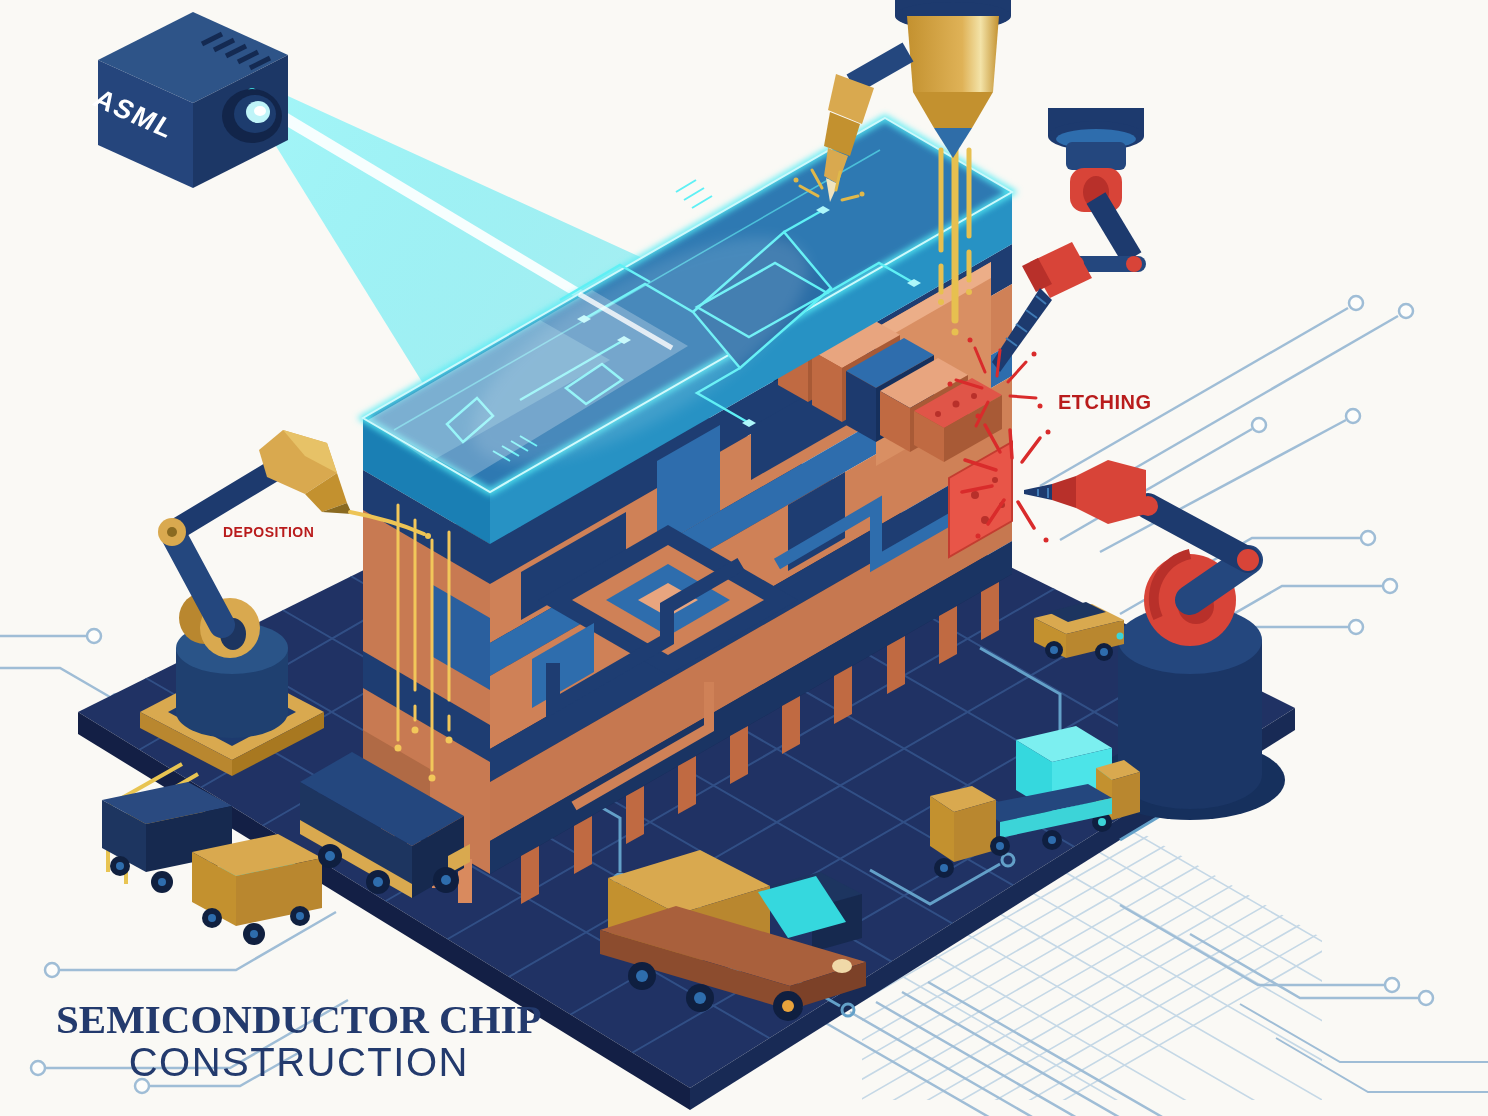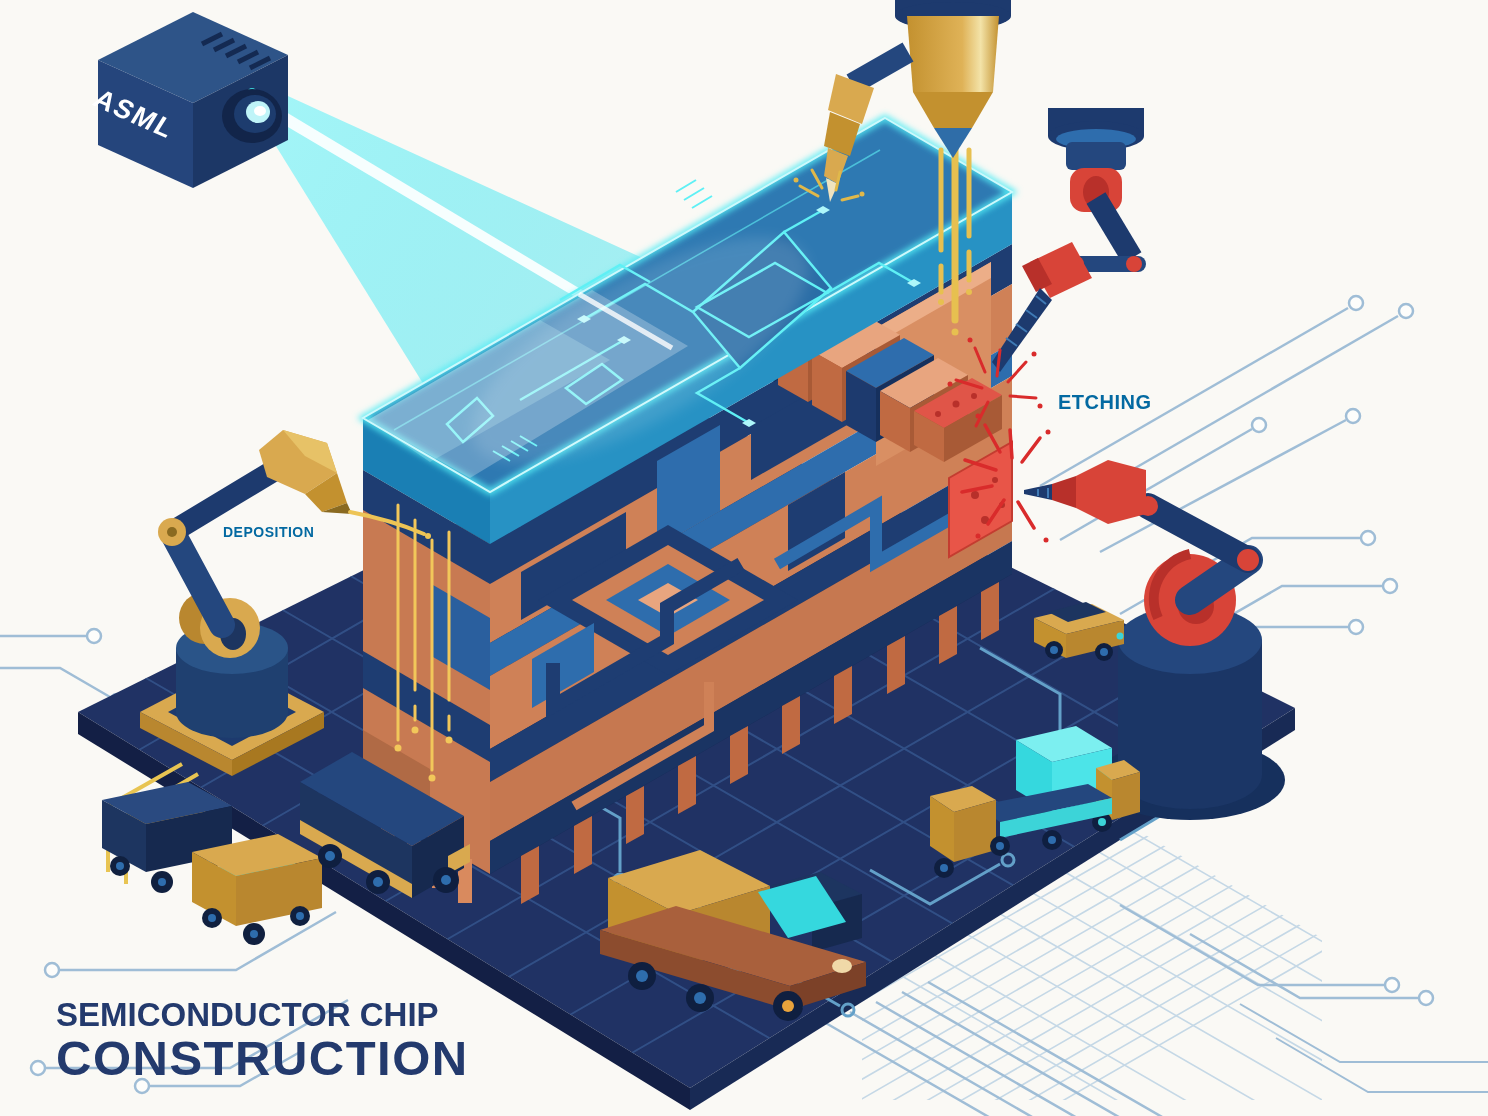--- a/index.html
+++ b/index.html
@@ -1,26 +1,26 @@
 <!DOCTYPE html>
 <html><head>
 <meta charset="utf-8">
 <style>
   html,body{margin:0;padding:0;background:#e8e8e8;}
   .stage{position:relative;width:1488px;height:1116px;background:#faf9f5;overflow:hidden;
          font-family:"Liberation Sans", sans-serif;}
   .stage svg{position:absolute;left:0;top:0;}
-  .overlay-label{position:absolute;color:#0369a1;font-weight:bold;white-space:nowrap;}
+  .overlay-label{position:absolute;color:#b91c1c;font-weight:bold;white-space:nowrap;}
   #deposition-label{left:223px;top:524px;font-size:14px;letter-spacing:.5px;}
   #etching-label{left:1058px;top:391px;font-size:20px;letter-spacing:.5px;}
   #asml-label{left:104px;top:84px;color:#ffffff;font-size:27px;font-weight:bold;letter-spacing:2px;
               transform:rotate(24deg) skewX(-8deg);transform-origin:left top;}
   .title-block{position:absolute;left:56px;top:998px;color:#233a6d;line-height:1.06;}
-  .title-line1{font-size:33px;font-weight:bold;letter-spacing:0px;}
-  .title-line2{font-size:49px;font-weight:bold;letter-spacing:1.5px;}
+  .title-line1{font-size:41px;font-weight:bold;letter-spacing:0px;font-family:Liberation Serif, serif;}
+  .title-line2{font-size:40px;font-weight:normal;letter-spacing:1.5px;text-align:center;}
 </style>
 </head>
 <body>
 
 <div class="stage">
 <svg width="1488" height="1116" viewBox="0 0 1488 1116">
   <defs>
     <linearGradient id="beamGrad" gradientUnits="userSpaceOnUse" x1="268" y1="110" x2="700" y2="380">
       <stop offset="0" stop-color="#8ef4f8" stop-opacity="0.95"></stop>
       <stop offset="1" stop-color="#3fe0ec" stop-opacity="0.5"></stop>

